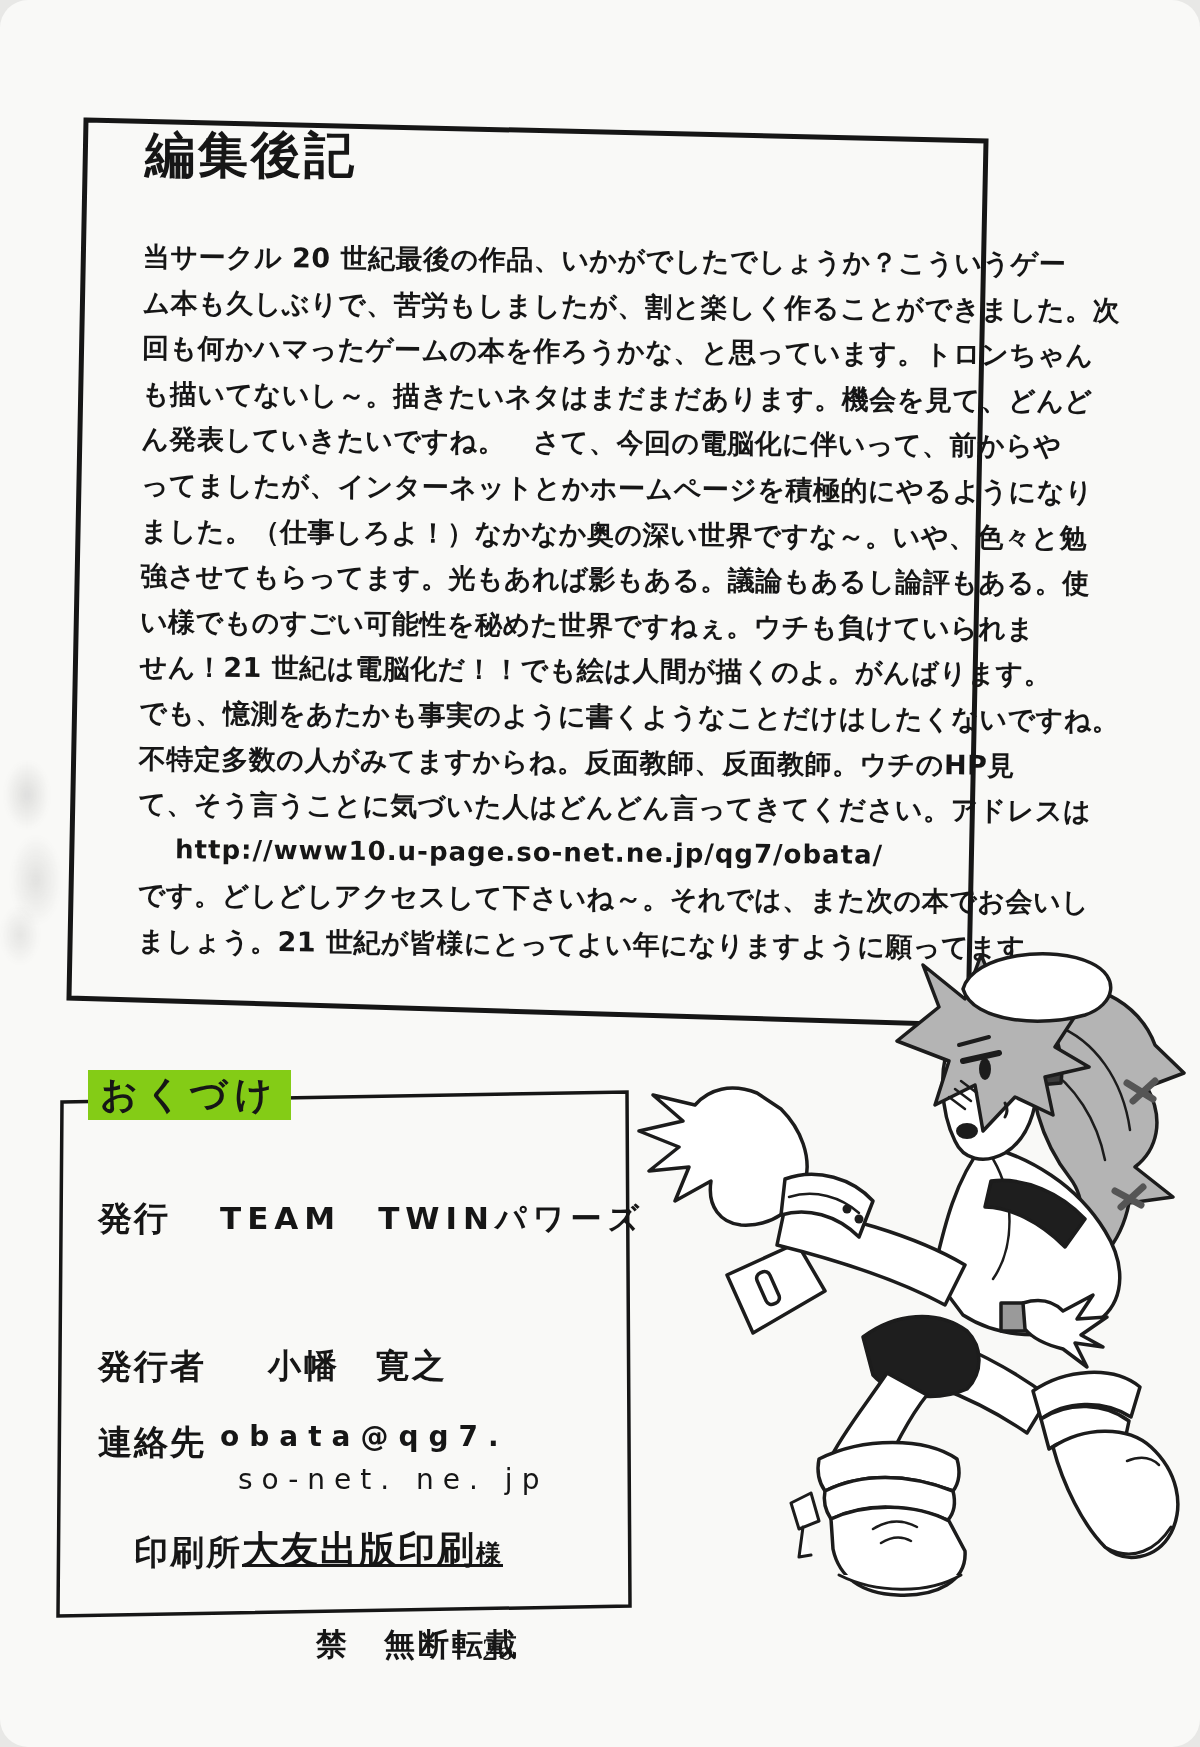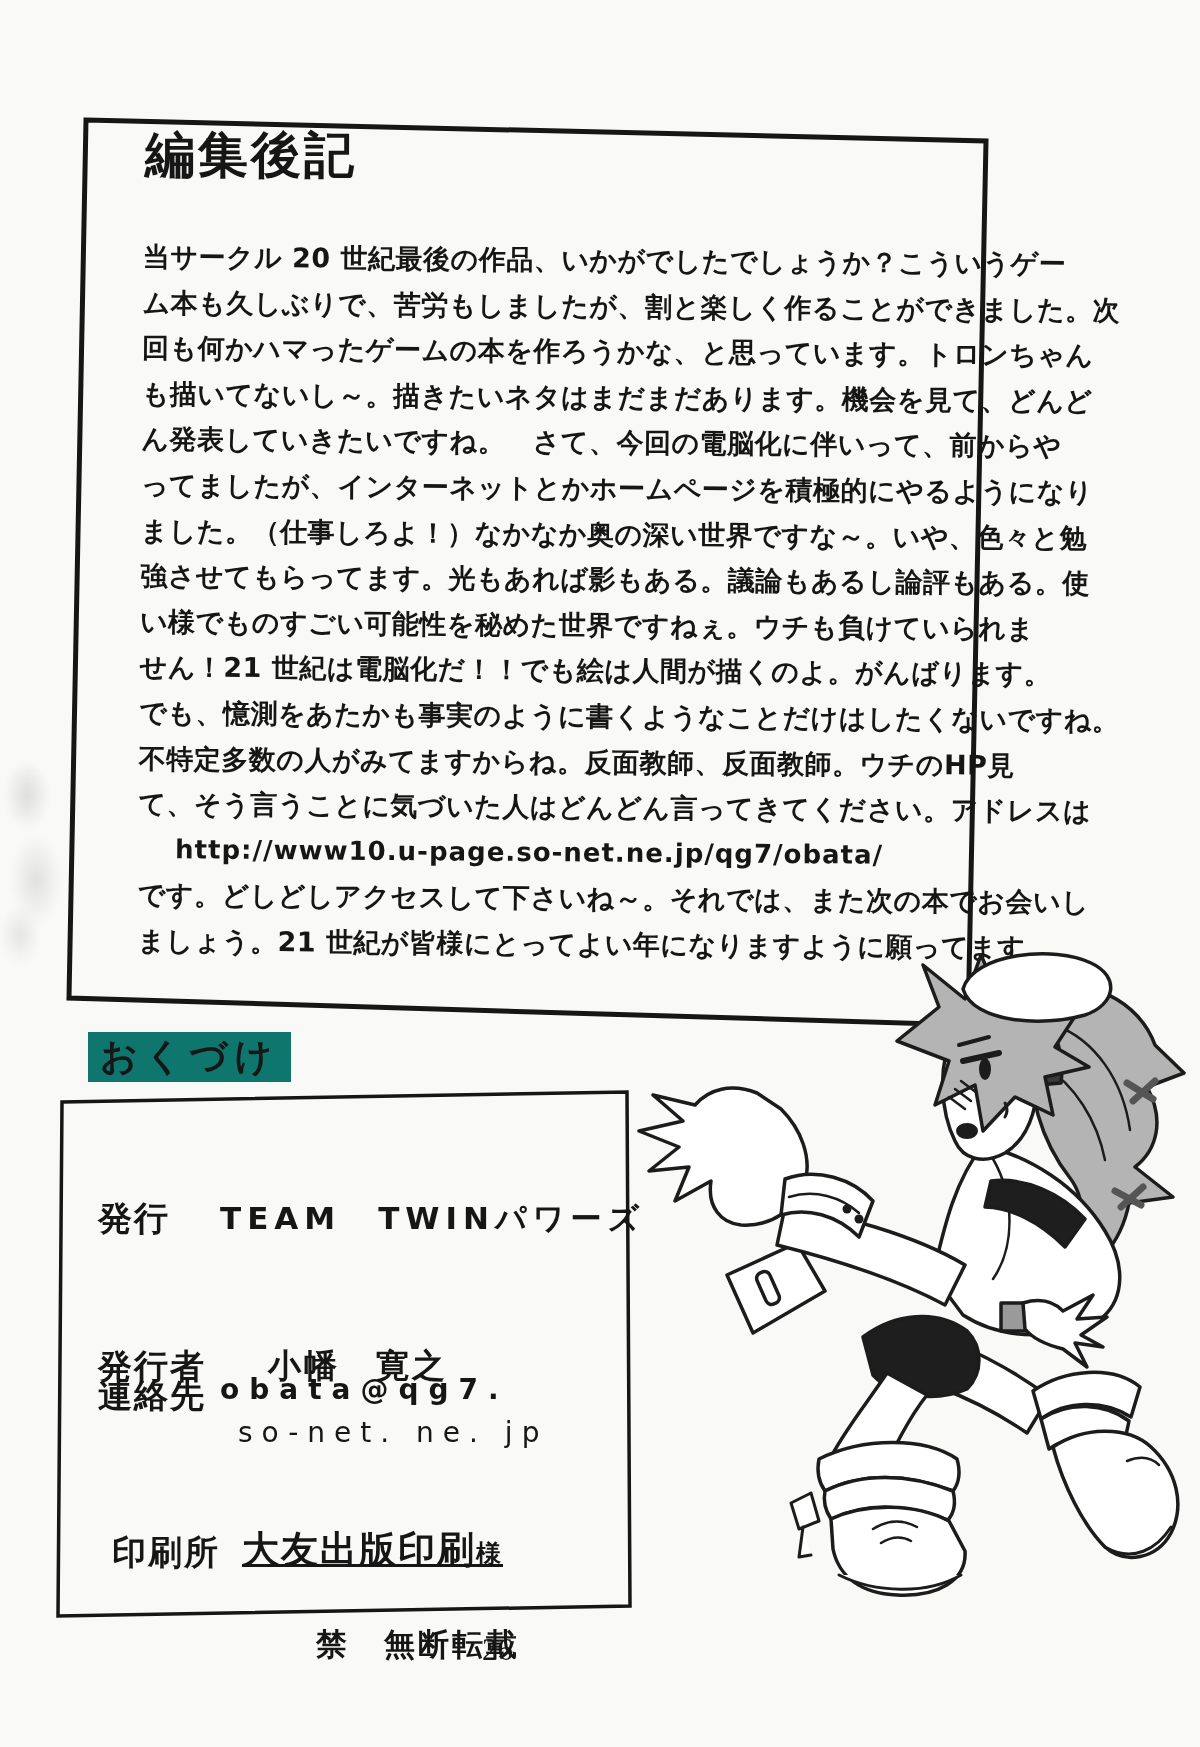--- a/index.html
+++ b/index.html
@@ -4,20 +4,21 @@
 <style>
   html,body{margin:0;padding:0;background:#e8e8e6;}
   .page{
     position:relative;
     width:1200px;height:1747px;
     margin:0 auto;
     background:#f9f9f7;
     overflow:hidden;
     font-family:"DejaVu Sans","Liberation Sans",sans-serif;
     color:#161616;
+    border-radius:28px;
   }
   
   .boxes-svg{position:absolute;left:0;top:0;width:1200px;height:1747px;}
 
   
   .editorial-title{
     position:absolute;left:145px;top:122px;
     font-size:50px;font-weight:700;letter-spacing:3px;
     white-space:nowrap;
   }
@@ -30,37 +31,37 @@
     font-size:27px;font-weight:600;letter-spacing:0.5px;
     white-space:nowrap;
   }
   .tline.url{
     text-align:center;
     font-size:26px;font-weight:700;letter-spacing:1px;
   }
 
   
   .colophon-title{
-    position:absolute;left:88px;top:1032px;
-    background:#0f766e;
+    position:absolute;left:88px;top:1070px;
+    background:#84cc16;
     padding:0 12px;
     font-size:37px;font-weight:700;letter-spacing:7px;
     white-space:nowrap;
   }
   .crow{position:absolute;left:98px;display:flex;align-items:flex-start;white-space:nowrap;}
   .crow .rlabel{
     width:122px;flex:0 0 122px;
     font-size:34px;font-weight:700;letter-spacing:2px;
   }
   .crow.r1{top:1196px}
   .crow.r2{top:1272px}
   .crow.r3{top:1344px}
-  .crow.r4{top:1373px}
+  .crow.r4{top:1420px}
   .crow.r5{top:1530px}
-  .crow.r5 .rlabel{padding-left:14px;width:130px;flex-basis:130px;}
+  .crow.r5 .rlabel{padding-left:14px;width:130px;flex-basis:130px;text-align:right;}
   .v-team{font-size:31px;font-weight:600;letter-spacing:6px;padding-top:2px;text-align:center;}
   .v-date{font-family:"Liberation Serif","DejaVu Serif",serif;font-size:33px;letter-spacing:2px;}
   .v-name{font-size:33px;font-weight:600;letter-spacing:3px;margin-left:48px;}
   .v-mailwrap{display:flex;flex-direction:column;}
   .v-email{font-size:28px;font-weight:600;letter-spacing:10px;}
   .v-email2{font-size:28px;font-weight:400;letter-spacing:9px;margin-top:10px;margin-left:18px;}
   .v-printer{font-size:37px;font-weight:600;letter-spacing:2px;line-height:40px;text-decoration:underline;}
   .v-printer .suffix{font-size:25px;font-weight:600;}
 
   

